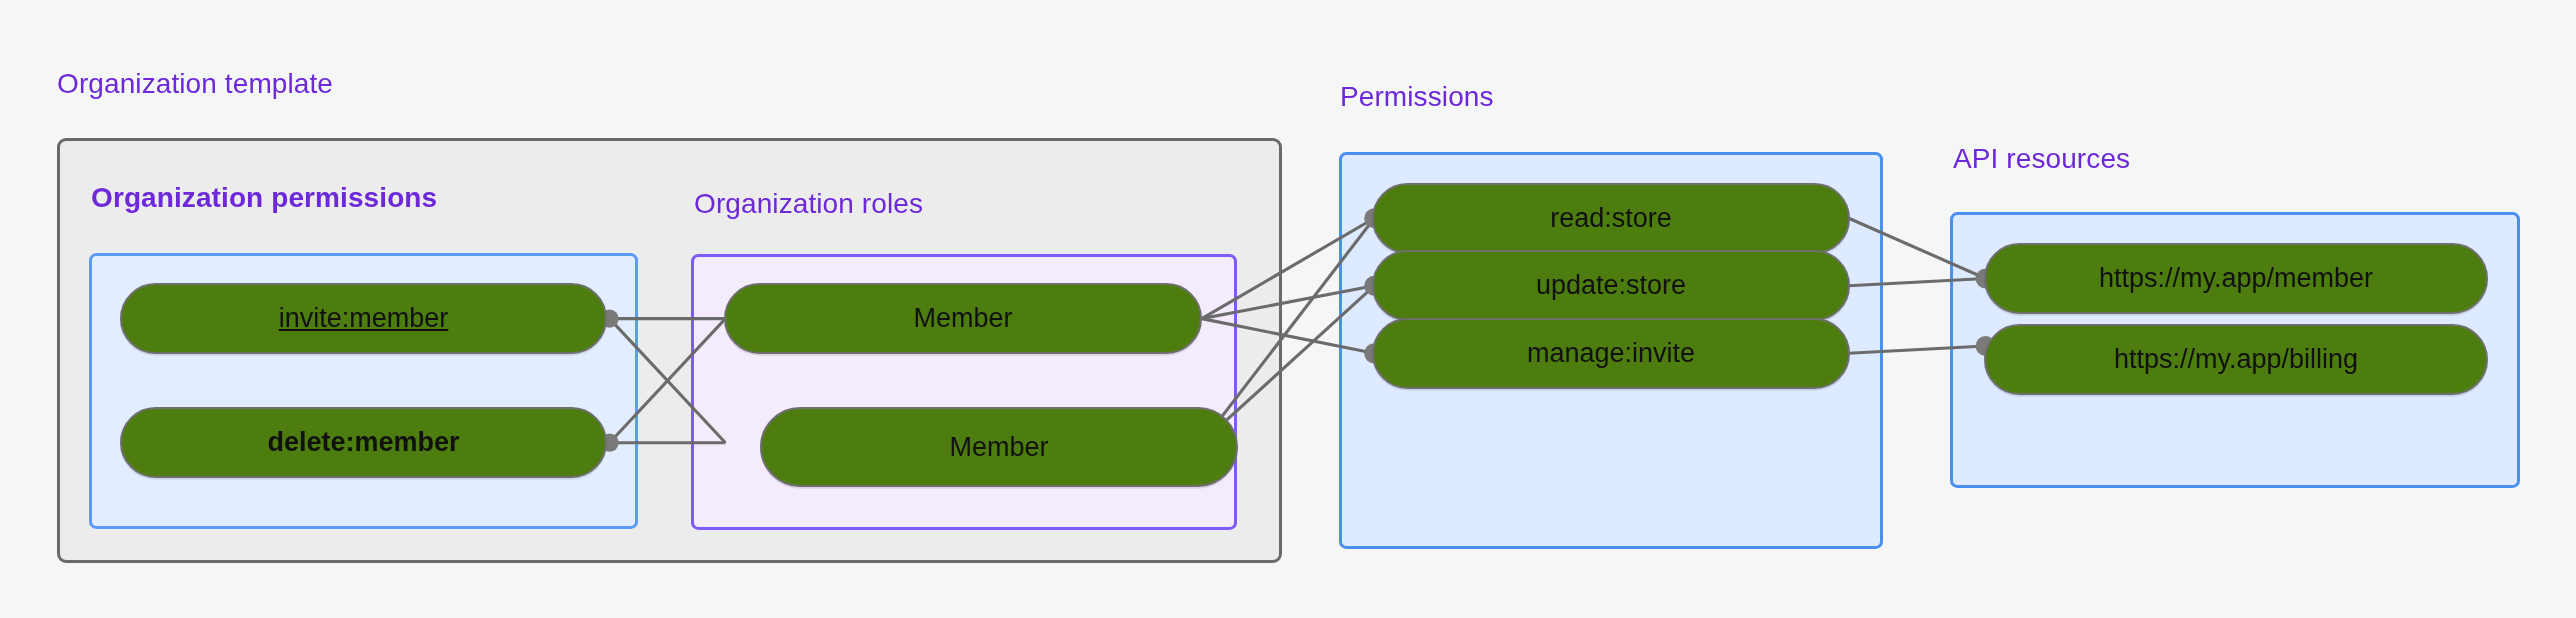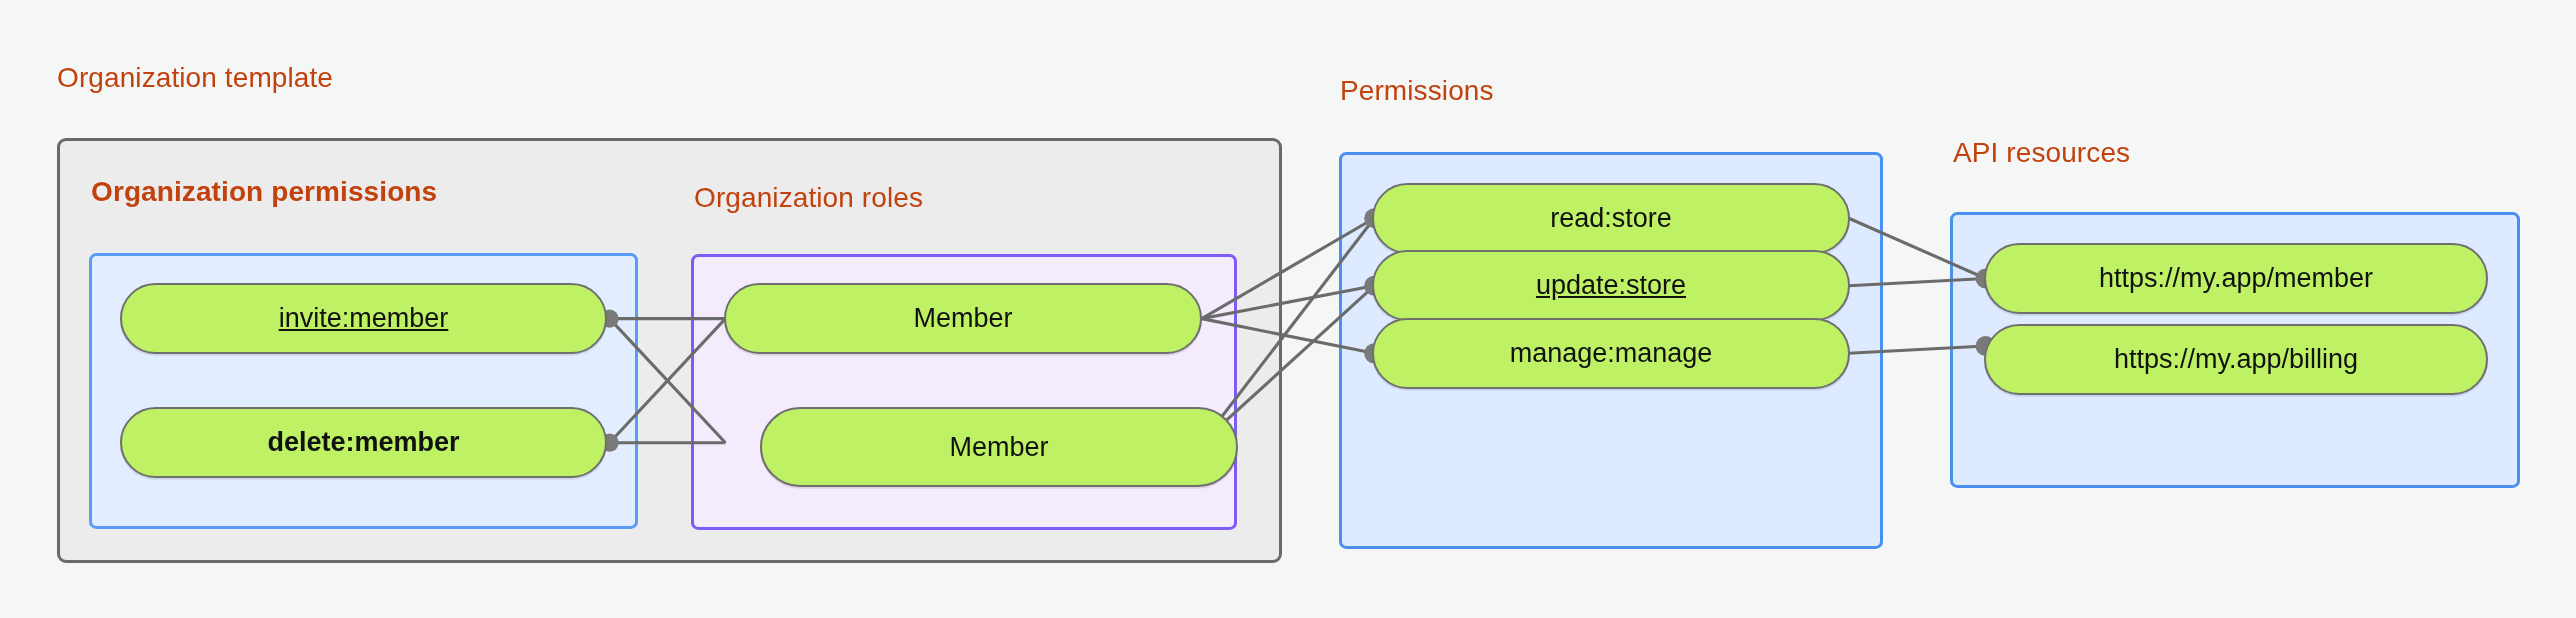--- a/index.html
+++ b/index.html
@@ -21,23 +21,24 @@
   }
 
   
   .group {
     position: absolute;
     box-sizing: border-box;
   }
   .group-title {
     position: absolute;
     font-size: 28px;
-    color: #c2410c;
+    color: #6d28d9;
     white-space: nowrap;
     letter-spacing: 0.1px;
+    margin-top: 6px;
   }
 
   .grp-template {
     left: 57px;  top: 138px;
     width: 1225px; height: 425px;
     background: #ececec;
     border: 3.7px solid #6a6a6a;
     border-radius: 9px;
   }
   .grp-orgperms {
@@ -72,41 +73,41 @@
   .t-template   { left: 57px;   top: 62px;  }
   .t-orgperms   { left: 91px;  top: 176px; font-weight: bold; }
   .t-orgroles   { left: 694px;  top: 182px; }
   .t-permissions{ left: 1340px; top: 75px;  }
   .t-apires     { left: 1953px; top: 137px; }
 
   
   .pill {
     position: absolute;
     box-sizing: border-box;
-    background: #bef264;
+    background: #4d7c0f;
     border: 2.7px solid #6f6f6f;
     border-radius: 912px;
     display: flex;
     align-items: center;
     justify-content: center;
     font-size: 27px;
     color: #111111;
     white-space: nowrap;
     box-shadow: 0 1.8px 0 rgba(0,0,0,0.10);
   }
 
   
   .p-invite  { left: 120px; top: 283px; width: 487px; height: 71px; text-decoration: underline; }
   .p-delete  { left: 120px; top: 407px; width: 487px; height: 71px; font-weight: bold; }
   
   .p-admin   { left: 724px; top: 283px; width: 478px; height: 71px; }
   .p-member  { left: 760px; top: 407px; width: 478px; height: 80px; }
   
   .p-read    { left: 1372px; top: 183px; width: 478px; height: 71px; }
-  .p-update  { left: 1372px; top: 250px; width: 478px; height: 71px; text-decoration: underline; }
+  .p-update  { left: 1372px; top: 250px; width: 478px; height: 71px; }
   .p-manage  { left: 1372px; top: 318px; width: 478px; height: 71px; }
   
   .p-members { left: 1984px; top: 243px; width: 504px; height: 71px; }
   .p-billing { left: 1984px; top: 324px; width: 504px; height: 71px; }
 
   
   #edges {
     position: absolute;
     left: 0; top: 0;
     width: 2576px; height: 619px;
@@ -165,19 +166,19 @@
   </svg>
 
   <div class="pill p-invite">invite:member</div>
   <div class="pill p-delete">delete:member</div>
 
   <div class="pill p-admin">Member</div>
   <div class="pill p-member">Member</div>
 
   <div class="pill p-read">read:store</div>
   <div class="pill p-update">update:store</div>
-  <div class="pill p-manage">manage:manage</div>
+  <div class="pill p-manage">manage:invite</div>
 
   <div class="pill p-members">https://my.app/member</div>
   <div class="pill p-billing">https://my.app/billing</div>
 
 </div>
 
 
 </body></html>

